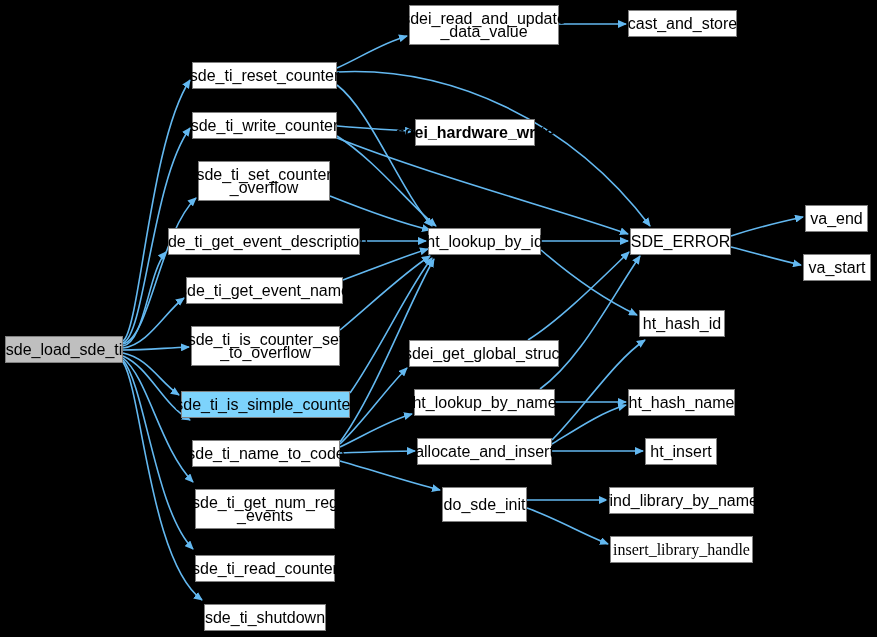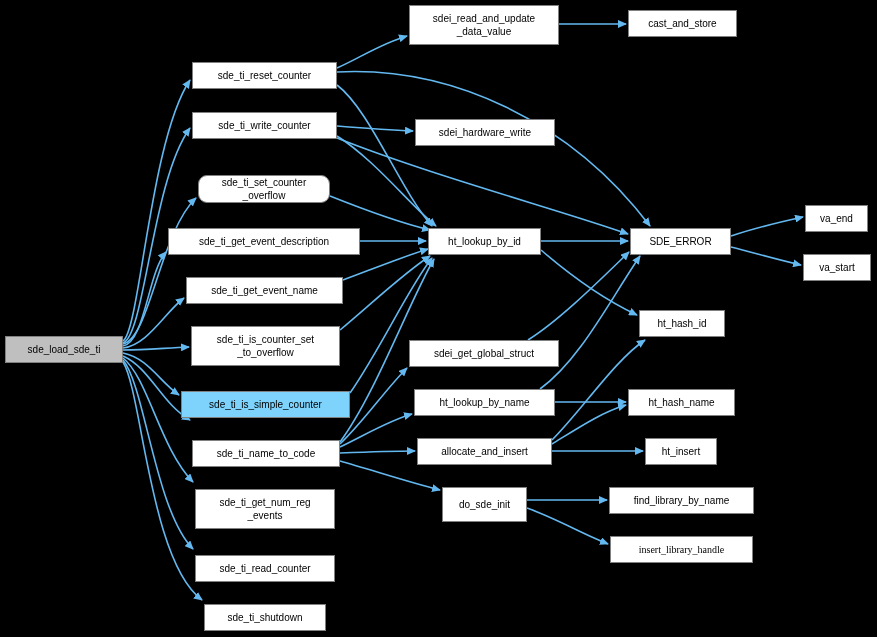--- a/index.html
+++ b/index.html
@@ -10,21 +10,21 @@
     font-family:"Liberation Sans", sans-serif;
     overflow:hidden;
   }
   #edges{position:absolute;left:0;top:0;width:877px;height:637px;}
   .node{
     position:absolute;
     box-sizing:border-box;
     background:#ffffff;
     border:1px solid #808080;
     color:#000000;
-    font-size:10px;
+    font-size:16px;
     line-height:13.5px;
     display:flex;
     align-items:center;
     justify-content:center;
     text-align:center;
     white-space:pre;
     letter-spacing:0px;
     z-index:5;
   }
   .node.root{
@@ -84,36 +84,36 @@
         <path d="M731,236 C755,228 780,222 803,217" fill="none" stroke="#63b8f0" stroke-width="1.6" marker-end="url(#ah)"></path>
         <path d="M731,247 C755,253 778,260 801,265" fill="none" stroke="#63b8f0" stroke-width="1.6" marker-end="url(#ah)"></path>
         <path d="M527,500 C552,500 585,500 607,500" fill="none" stroke="#63b8f0" stroke-width="1.6" marker-end="url(#ah)"></path>
         <path d="M527,508 C555,518 585,535 608,544" fill="none" stroke="#63b8f0" stroke-width="1.6" marker-end="url(#ah)"></path>
       </g>
   </svg>
   <div id="node-layer">
       <div class="node root" style="left: 5px; top: 336px; width: 118px; height: 27px; background: rgb(191, 191, 191); border-color: rgb(128, 128, 128); color: rgb(0, 0, 0);"><span class="lbl">sde_load_sde_ti</span></div>
       <div class="node" style="left: 192px; top: 62px; width: 145px; height: 27px; background: rgb(255, 255, 255); border-color: rgb(128, 128, 128); color: rgb(0, 0, 0);"><span class="lbl">sde_ti_reset_counter</span></div>
       <div class="node" style="left: 192px; top: 112px; width: 145px; height: 27px; background: rgb(255, 255, 255); border-color: rgb(128, 128, 128); color: rgb(0, 0, 0);"><span class="lbl">sde_ti_write_counter</span></div>
-      <div class="node" style="left: 198px; top: 175px; width: 132px; height: 28px; background: rgb(255, 255, 255); border-color: rgb(128, 128, 128); color: rgb(0, 0, 0); border-radius: 9px;"><span class="lbl">sde_ti_set_counter
+      <div class="node" style="left: 198px; top: 161px; width: 132px; height: 40px; background: rgb(255, 255, 255); border-color: rgb(128, 128, 128); color: rgb(0, 0, 0);"><span class="lbl">sde_ti_set_counter
 _overflow</span></div>
       <div class="node" style="left: 168px; top: 228px; width: 192px; height: 27px; background: rgb(255, 255, 255); border-color: rgb(128, 128, 128); color: rgb(0, 0, 0);"><span class="lbl">sde_ti_get_event_description</span></div>
       <div class="node" style="left: 186px; top: 277px; width: 157px; height: 27px; background: rgb(255, 255, 255); border-color: rgb(128, 128, 128); color: rgb(0, 0, 0);"><span class="lbl">sde_ti_get_event_name</span></div>
       <div class="node" style="left: 191px; top: 326px; width: 149px; height: 40px; background: rgb(255, 255, 255); border-color: rgb(128, 128, 128); color: rgb(0, 0, 0);"><span class="lbl">sde_ti_is_counter_set
 _to_overflow</span></div>
       <div class="node" style="left: 181px; top: 391px; width: 169px; height: 27px; background: #7dd3fc; border-color: rgb(128, 128, 128); color: rgb(0, 0, 0);"><span class="lbl">sde_ti_is_simple_counter</span></div>
       <div class="node" style="left: 192px; top: 440px; width: 148px; height: 27px; background: rgb(255, 255, 255); border-color: rgb(128, 128, 128); color: rgb(0, 0, 0);"><span class="lbl">sde_ti_name_to_code</span></div>
       <div class="node" style="left: 195px; top: 489px; width: 140px; height: 40px; background: rgb(255, 255, 255); border-color: rgb(128, 128, 128); color: rgb(0, 0, 0);"><span class="lbl">sde_ti_get_num_reg
 _events</span></div>
       <div class="node" style="left: 195px; top: 555px; width: 140px; height: 27px; background: rgb(255, 255, 255); border-color: rgb(128, 128, 128); color: rgb(0, 0, 0);"><span class="lbl">sde_ti_read_counter</span></div>
       <div class="node" style="left: 204px; top: 604px; width: 122px; height: 27px; background: rgb(255, 255, 255); border-color: rgb(128, 128, 128); color: rgb(0, 0, 0);"><span class="lbl">sde_ti_shutdown</span></div>
       <div class="node" style="left: 409px; top: 5px; width: 150px; height: 40px; background: rgb(255, 255, 255); border-color: rgb(128, 128, 128); color: rgb(0, 0, 0);"><span class="lbl">sdei_read_and_update
 _data_value</span></div>
       <div class="node" style="left: 628px; top: 10px; width: 109px; height: 27px; background: rgb(255, 255, 255); border-color: rgb(128, 128, 128); color: rgb(0, 0, 0);"><span class="lbl">cast_and_store</span></div>
-      <div class="node" style="left: 415px; top: 119px; width: 140px; height: 27px; background: rgb(255, 255, 255); border-color: rgb(128, 128, 128); color: rgb(0, 0, 0);"><span class="lbl">sdei_hardware_write</span></div>
+      <div class="node" style="left: 415px; top: 119px; width: 120px; height: 27px; background: rgb(255, 255, 255); border-color: rgb(128, 128, 128); color: rgb(0, 0, 0); font-weight: bold;"><span class="lbl">sdei_hardware_write</span></div>
       <div class="node" style="left: 428px; top: 228px; width: 113px; height: 27px; background: rgb(255, 255, 255); border-color: rgb(128, 128, 128); color: rgb(0, 0, 0);"><span class="lbl">ht_lookup_by_id</span></div>
       <div class="node" style="left: 630px; top: 228px; width: 101px; height: 27px; background: rgb(255, 255, 255); border-color: rgb(128, 128, 128); color: rgb(0, 0, 0);"><span class="lbl">SDE_ERROR</span></div>
       <div class="node" style="left: 805px; top: 205px; width: 63px; height: 27px; background: rgb(255, 255, 255); border-color: rgb(128, 128, 128); color: rgb(0, 0, 0);"><span class="lbl">va_end</span></div>
       <div class="node" style="left: 803px; top: 254px; width: 68px; height: 27px; background: rgb(255, 255, 255); border-color: rgb(128, 128, 128); color: rgb(0, 0, 0);"><span class="lbl">va_start</span></div>
       <div class="node" style="left: 639px; top: 310px; width: 86px; height: 27px; background: rgb(255, 255, 255); border-color: rgb(128, 128, 128); color: rgb(0, 0, 0);"><span class="lbl">ht_hash_id</span></div>
       <div class="node" style="left: 409px; top: 340px; width: 150px; height: 27px; background: rgb(255, 255, 255); border-color: rgb(128, 128, 128); color: rgb(0, 0, 0);"><span class="lbl">sdei_get_global_struct</span></div>
       <div class="node" style="left: 414px; top: 389px; width: 141px; height: 27px; background: rgb(255, 255, 255); border-color: rgb(128, 128, 128); color: rgb(0, 0, 0);"><span class="lbl">ht_lookup_by_name</span></div>
       <div class="node" style="left: 628px; top: 389px; width: 107px; height: 27px; background: rgb(255, 255, 255); border-color: rgb(128, 128, 128); color: rgb(0, 0, 0);"><span class="lbl">ht_hash_name</span></div>
       <div class="node" style="left: 417px; top: 438px; width: 135px; height: 27px; background: rgb(255, 255, 255); border-color: rgb(128, 128, 128); color: rgb(0, 0, 0);"><span class="lbl">allocate_and_insert</span></div>
       <div class="node" style="left: 645px; top: 438px; width: 72px; height: 27px; background: rgb(255, 255, 255); border-color: rgb(128, 128, 128); color: rgb(0, 0, 0);"><span class="lbl">ht_insert</span></div>

